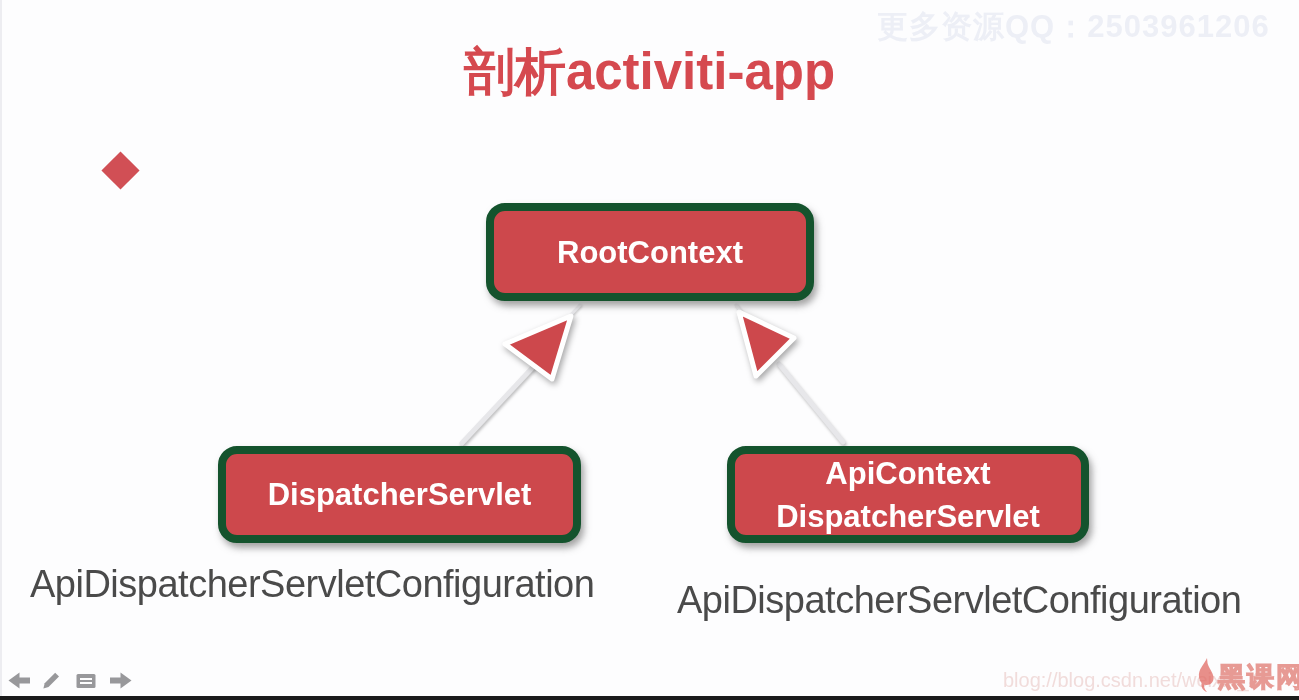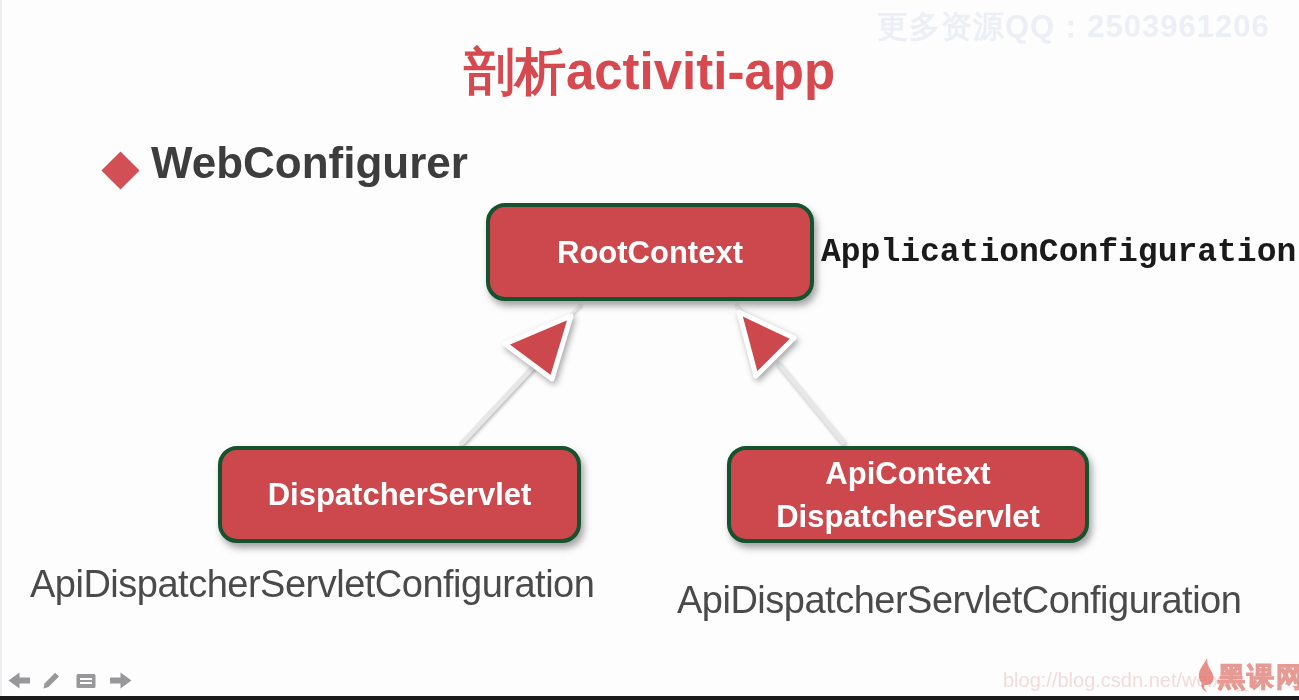--- a/index.html
+++ b/index.html
@@ -59,21 +59,21 @@
   }
   .arrow-head {
     fill: #cd484c; stroke: #ffffff; stroke-width: 5; stroke-linejoin: round;
     filter: drop-shadow(2px 3px 3px rgba(0,0,0,0.35));
   }
 
   .node {
     position: absolute; z-index: 2;
     box-sizing: border-box;
     background: #cd484c;
-    border: 4px solid #14532d;
+    border: 8px solid #14532d;
     border-radius: 19px;
     box-shadow: 3px 5px 7px rgba(90,90,90,0.55);
     color: #ffffff;
     display: flex; flex-direction: column;
     align-items: center; justify-content: center;
     font-size: 31px; font-weight: bold; line-height: 43px;
     text-align: center; white-space: nowrap;
   }
   .node-root { left: 486px; top: 203px; width: 328px; height: 98px; }
   .node-app  { left: 218px; top: 446px; width: 363px; height: 97px; }
@@ -129,21 +129,20 @@
 
 <div class="stage">
 
   <div class="edge-line-left"></div>
 
   <div class="wm-top-right">更多资源QQ：2503961206</div>
 
   <h1 class="slide-title">剖析activiti-app</h1>
 
   <span class="diamond-bullet"></span>
-  <div class="bullet-label">WebConfigurer</div>
 
   <svg class="arrows-svg" width="1299" height="700" viewBox="0 0 1299 700">
 
     <line class="arrow-stub" x1="580" y1="305" x2="566" y2="320"></line>
     <line class="arrow-shaft" x1="462" y1="443" x2="534" y2="366"></line>
     <polygon class="arrow-head" points="505,344 571,316 552,379"></polygon>
 
     <line class="arrow-stub" x1="736" y1="305" x2="745" y2="317"></line>
     <line class="arrow-shaft" x1="843" y1="442" x2="779" y2="364"></line>
     <polygon class="arrow-head" points="794,338 739,312 756,376"></polygon>
@@ -155,21 +154,20 @@
 
   <div class="node node-app">
     <span>DispatcherServlet</span>
   </div>
 
   <div class="node node-api">
     <span>ApiContext</span>
     <span>DispatcherServlet</span>
   </div>
 
-  <div class="mono-annotation">ApplicationConfiguration</div>
 
   <div class="cfg-label cfg-label-app">ApiDispatcherServletConfiguration</div>
 
   <div class="cfg-label cfg-label-api">ApiDispatcherServletConfiguration</div>
 
   <div class="presenter-controls">
     <button class="ctrl-btn">
       <span>
         <svg width="22" height="17" viewBox="0 0 22 17">
           <path d="M22 5.5 H11.5 V0.5 L0.5 8.5 L11.5 16.5 V11.5 H22 Z" fill="#98989b"></path>

